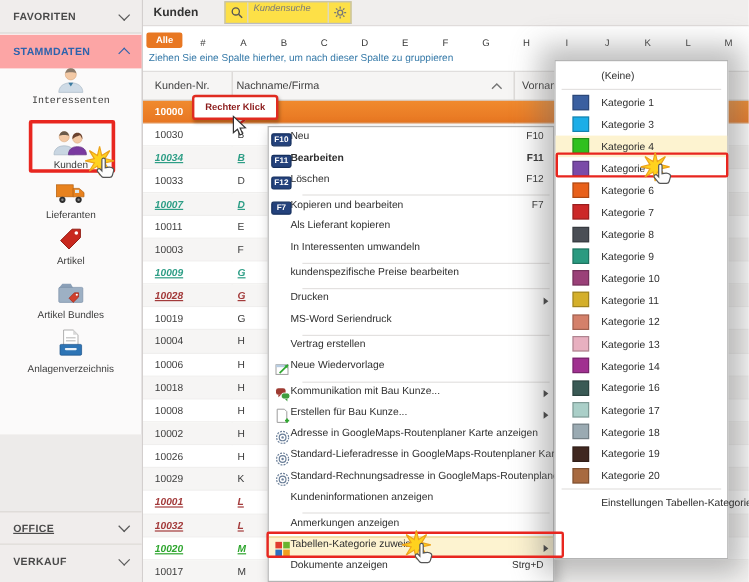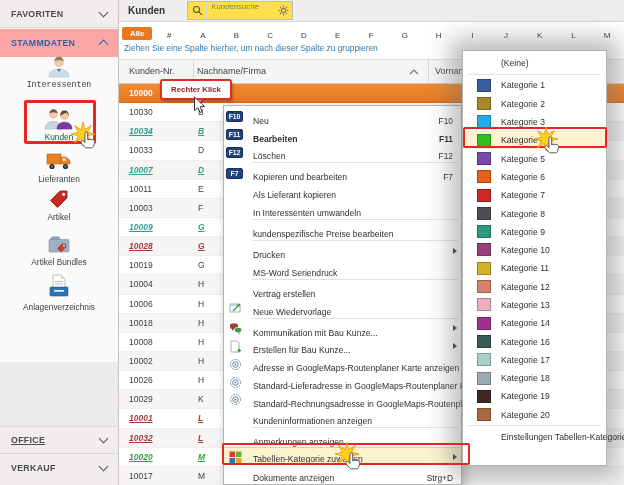--- a/index.html
+++ b/index.html
@@ -49,21 +49,21 @@
   .trow.sel{background:linear-gradient(#f08a2e,#e87722);color:#fff;font-weight:bold;
             border-bottom:1px solid #d96a14;}
   .c-teal{color:#2e9e86;font-weight:bold;font-style:italic;text-decoration:underline;}
   .c-red{color:#a33b3b;font-weight:bold;font-style:italic;text-decoration:underline;}
   .c-green{color:#2fa62f;font-weight:bold;font-style:italic;text-decoration:underline;}
   .cdiv{position:absolute;top:84px;width:1px;height:401px;background:#e7e5e4;}
   
   #cmenu{position:absolute;left:223px;top:105px;width:239px;height:380px;background:#fff;
          border:1px solid #b4b4b4;box-sizing:border-box;z-index:20;padding-top:2px;
          box-shadow:3px 4px 10px rgba(0,0,0,.28);}
-  .mi{height:17.8px;display:flex;align-items:flex-end;padding-left:29px;position:relative;
+  .mi{height:17.8px;display:flex;align-items:flex-start;padding-left:18px;position:relative;
       font-size:8.6px;color:#2e2e2e;white-space:nowrap;}
   .mi.b .ml{font-weight:bold;}
   .mi.hl{background:#fdf3d0;border-top:1px solid #ecd189;border-bottom:1px solid #ecd189;
          box-sizing:border-box;}
   .ms{margin-left:auto;padding-right:8px;font-size:8.4px;color:#2e2e2e;}
   .mi.b .ms{font-weight:bold;}
   .kt{position:absolute;left:2px;top:3px;min-width:17px;height:11px;background:#24427c;
       border:1px solid #16305e;border-radius:2px;color:#fff;font-size:6.8px;font-weight:bold;
       display:flex;align-items:center;justify-content:center;padding:0 1px;box-sizing:border-box;}
   .msep{height:1px;background:#e3e1e0;margin:1px 3px 1.2px 28px;}
@@ -459,24 +459,20 @@
 <div id="submenu">
   <div class="si">
       <span>(Keine)</span>
     </div>
   <div class="ssep"></div>
   <div class="si">
       <span class="sw" style="background: rgb(58, 95, 160);"></span>
       <span>Kategorie 1</span>
     </div>
   <div class="si">
-      <span class="sw" style="background: rgb(168, 134, 44);"></span>
-      <span>Kategorie 2</span>
-    </div>
-  <div class="si">
       <span class="sw" style="background: rgb(28, 174, 232);"></span>
       <span>Kategorie 3</span>
     </div>
   <div class="si hl">
       <span class="sw" style="background: rgb(47, 192, 30);"></span>
       <span>Kategorie 4</span>
     </div>
   <div class="si">
       <span class="sw" style="background: rgb(122, 74, 168);"></span>
       <span>Kategorie 5</span>

